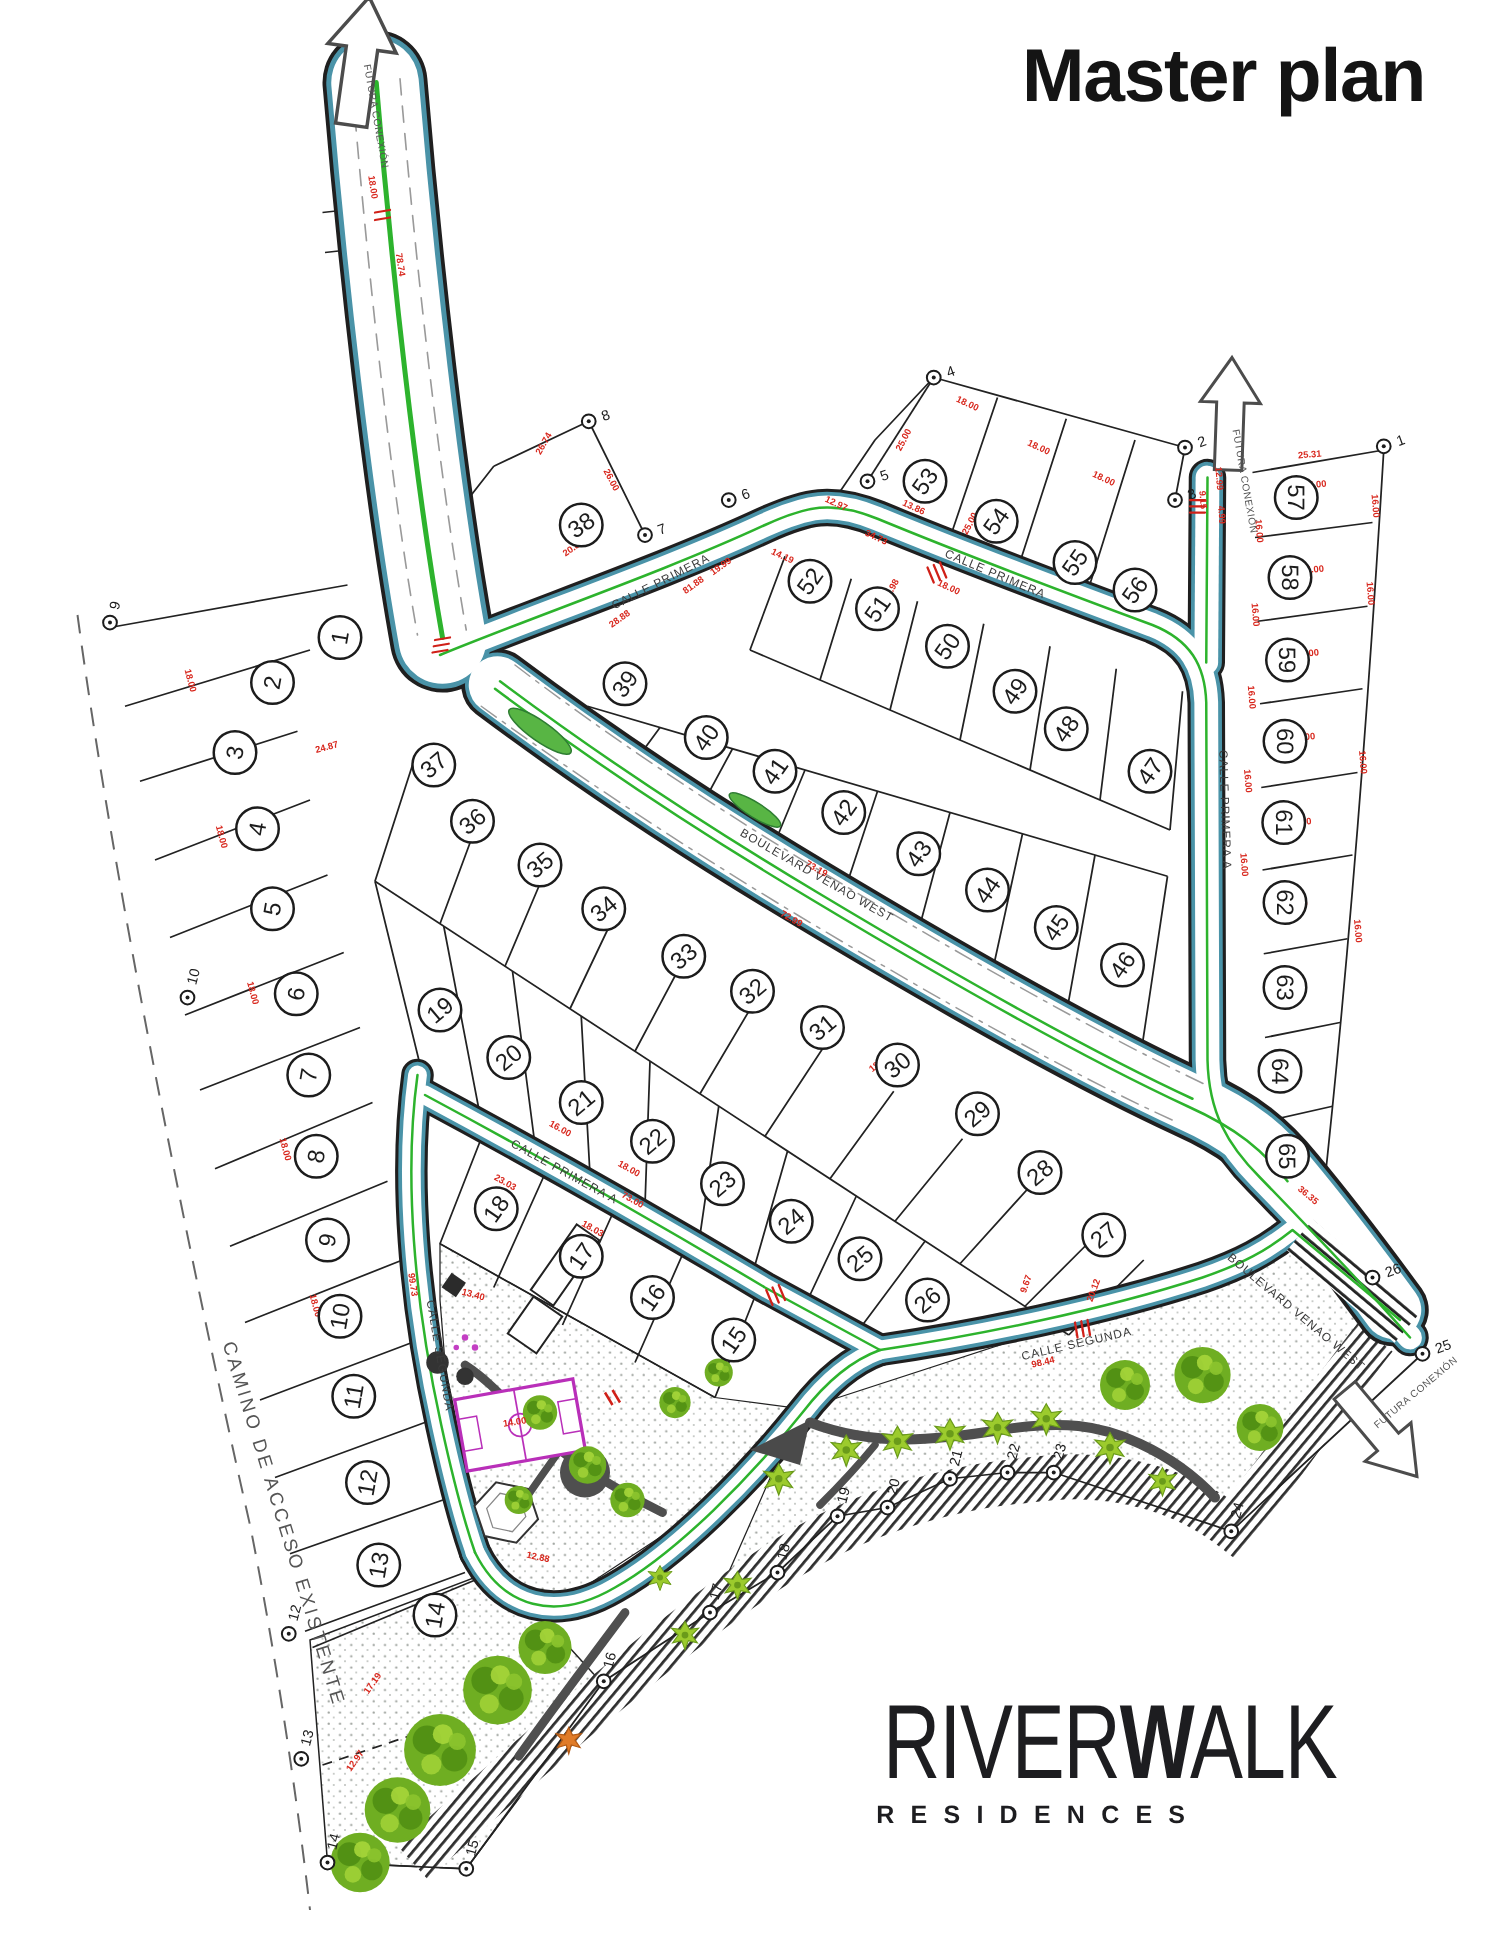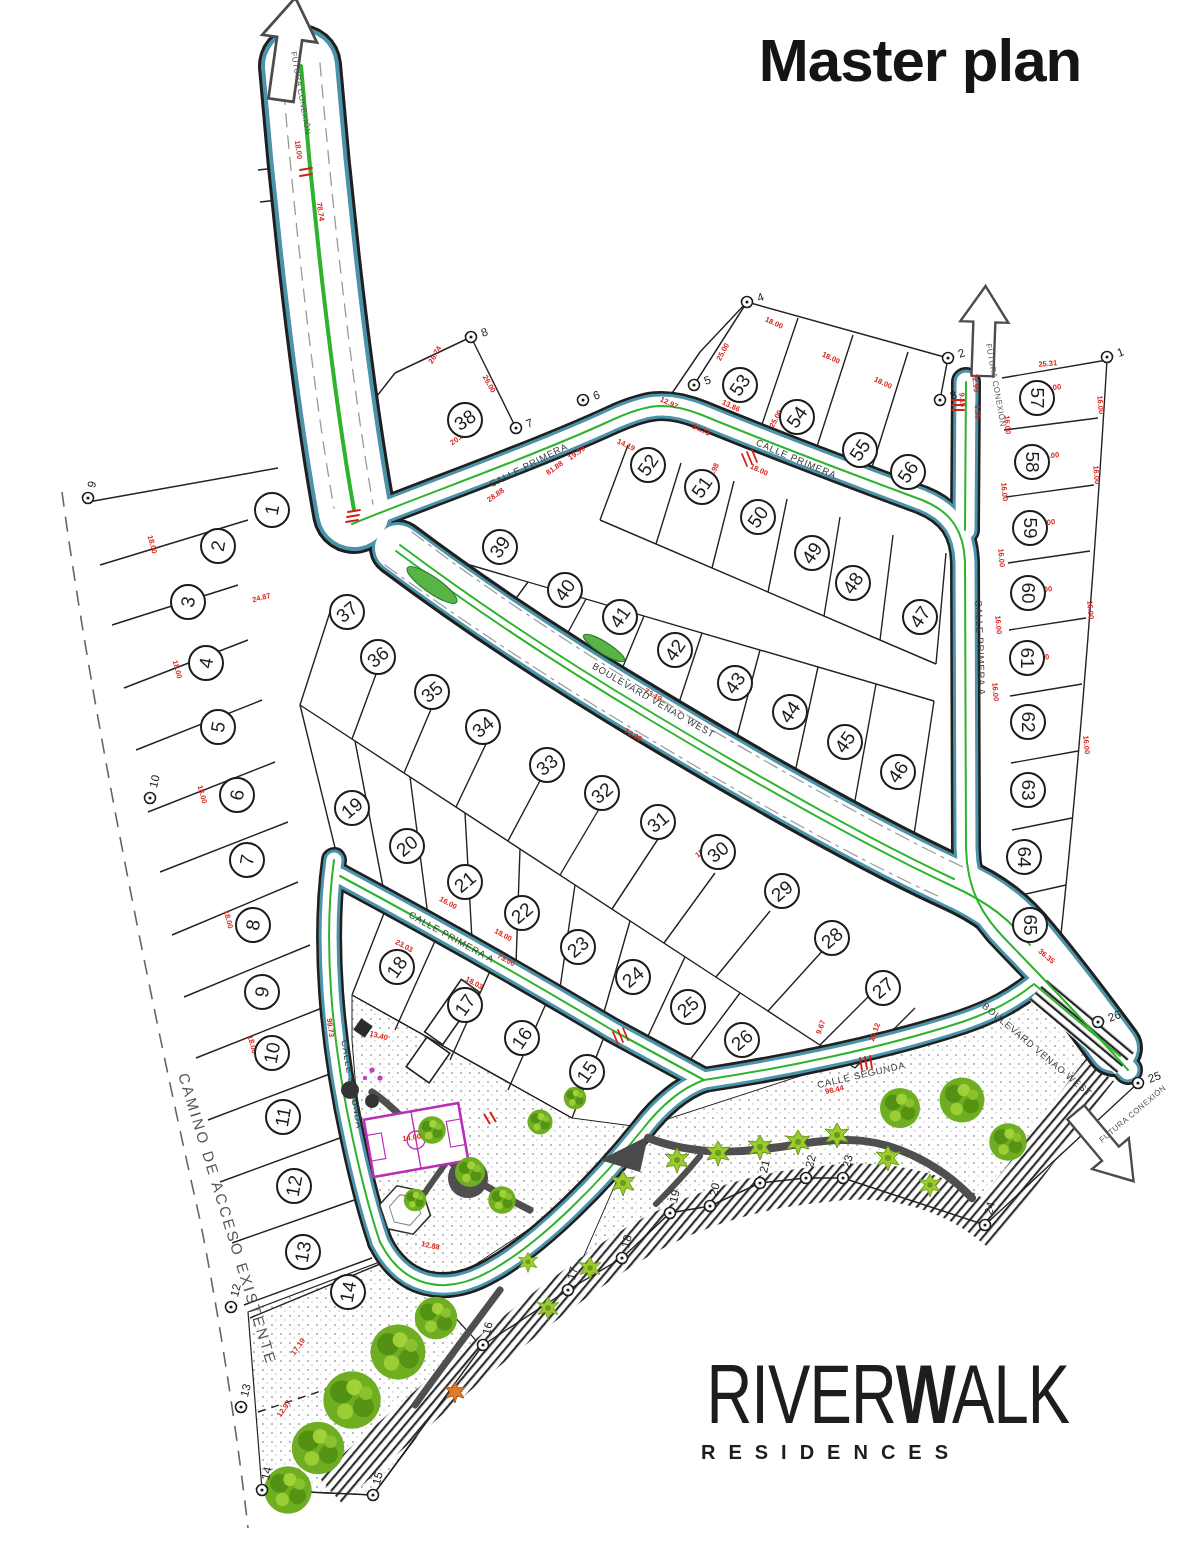--- a/index.html
+++ b/index.html
@@ -1,19 +1,19 @@
 <!DOCTYPE html>
 <html><head>
 <meta charset="utf-8">
 <style>
   html,body{margin:0;padding:0;background:#ffffff;}
   #canvas{position:relative;width:1200px;height:1553px;background:#ffffff;overflow:hidden;
           font-family:"Liberation Sans",sans-serif;}
   #plan-svg{position:absolute;left:0;top:0;}
-  .page-title{position:absolute;left:700px;top:26px;width:440px;text-align:center;
+  .page-title{position:absolute;left:700px;top:26px;width:440px;text-align:right;
     font-size:60px;font-weight:800;color:#141414;letter-spacing:-1px;
     font-family:"Liberation Sans",sans-serif;}
   .brand{position:absolute;left:688px;top:1352px;width:460px;color:#1d1d20;}
   .brand-name{font-size:69px;line-height:1;transform:scale(0.92,1.22);transform-origin:center top;
     letter-spacing:-1px;white-space:nowrap;font-weight:400;}
   .brand-name .bold-w{font-weight:800;letter-spacing:-4px;}
   .brand-sub{margin-top:20px;font-size:20px;font-weight:700;letter-spacing:13px;text-indent:13px;}
   text{font-family:"Liberation Sans",sans-serif;}
 </style>
 </head>

